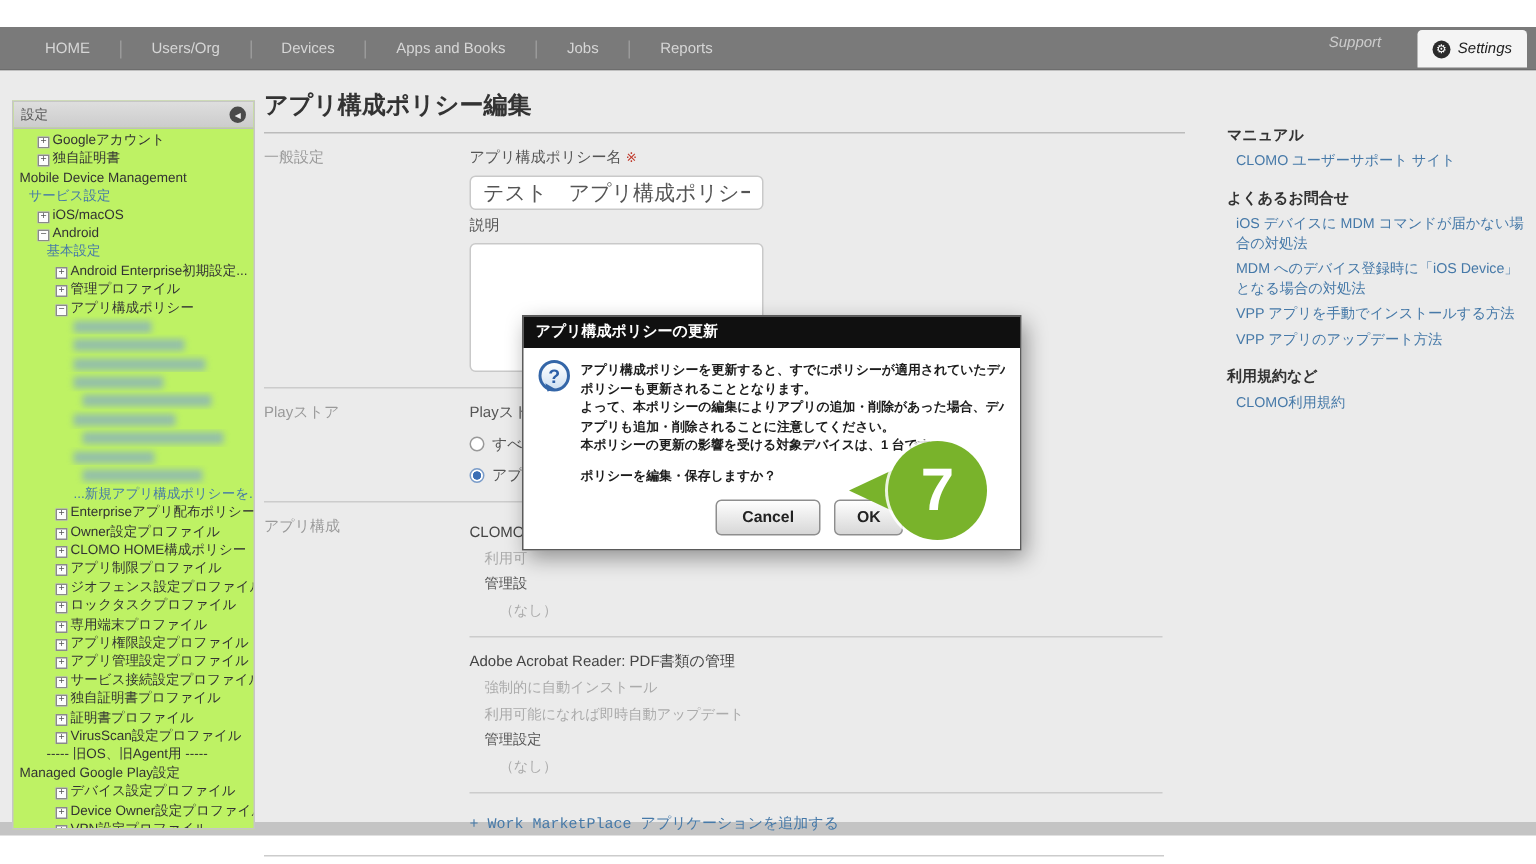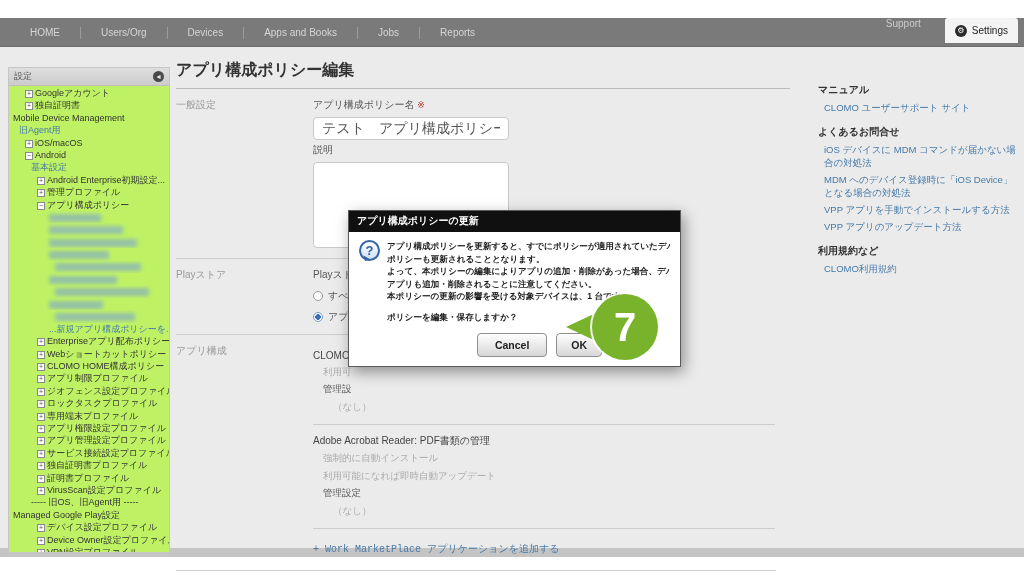--- a/index.html
+++ b/index.html
@@ -4,21 +4,21 @@
 <style>
   * { box-sizing: border-box; margin: 0; padding: 0; }
   body { background:#fff; font-family:"Liberation Sans","DejaVu Sans",sans-serif; }
   .stage { position:relative; width:1024px; height:576px; background:#fff; overflow:hidden; }
 
   
   .navbar { position:absolute; left:0; top:18px; width:1024px; height:29px; background:#7a7a7a; border-bottom:1px solid #6d6d6d;padding-left:40px; }
   .nav-items { position:absolute; left:10px; top:0; height:29px; display:flex; align-items:center; }
   .nav-item { color:#d6d6d6; font-size:10px; padding:0 20px; cursor:default; white-space:nowrap; }
   .nav-sep { width:1px; height:12px; background:#9a9a9a; }
-  .nav-right { position:absolute; right:6px; top:0; height:29px; display:flex; align-items:flex-start; }
+  .nav-right { position:absolute; right:6px; top:0; height:29px; display:flex; align-items:center;font-style:italic; }
   .support { color:#cccccc; font-size:10px; margin:0 24px 9px 0; }
   .settings-tab { background:#f4f4f4; border-radius:3px 3px 0 0; height:25px; padding:0 10px; display:flex; align-items:center; gap:5px; font-size:10px; color:#222; }
   .gear { width:12px; height:12px; border-radius:50%; background:#2b2b2b; color:#fff; font-size:8px; line-height:12px; text-align:center; }
 
   
   .page { position:absolute; left:0; top:47px; width:1024px; height:501px; background:#ebebeb; }
   .bottom-band { position:absolute; left:0; top:548px; width:1024px; height:9px; background:#c4c4c4; }
 
   
   .sidebar { position:absolute; left:8px; top:67px; width:162px; height:486px; background:#bef264; border:1px solid #c6c6c6; overflow:hidden; }
@@ -113,39 +113,39 @@
 
   <div class="sidebar">
     <div class="sidebar-header">
       <span>設定</span>
       <span class="collapse-btn">◂</span>
     </div>
     <div class="tree">
         <div class="tree-row" style="padding-left: 16px;"><span class="tree-icon">+</span><span>Googleアカウント</span></div>
         <div class="tree-row" style="padding-left: 16px;"><span class="tree-icon">+</span><span>独自証明書</span></div>
         <div class="tree-row" style="padding-left: 4px;"><span>Mobile Device Management</span></div>
-        <div class="tree-row" style="padding-left: 10px;"><span class="tree-link">旧Agent用</span></div>
+        <div class="tree-row" style="padding-left: 10px;"><span class="tree-link">サービス設定</span></div>
         <div class="tree-row" style="padding-left: 16px;"><span class="tree-icon">+</span><span>iOS/macOS</span></div>
         <div class="tree-row" style="padding-left: 16px;"><span class="tree-icon">−</span><span>Android</span></div>
         <div class="tree-row" style="padding-left: 22px;"><span class="tree-link">基本設定</span></div>
         <div class="tree-row" style="padding-left: 28px;"><span class="tree-icon">+</span><span>Android Enterprise初期設定...</span></div>
         <div class="tree-row" style="padding-left: 28px;"><span class="tree-icon">+</span><span>管理プロファイル</span></div>
         <div class="tree-row" style="padding-left: 28px;"><span class="tree-icon">−</span><span>アプリ構成ポリシー</span></div>
         <div class="tree-row" style="padding-left: 40px;"><span class="blur-bar" style="width: 52px;"></span></div>
         <div class="tree-row" style="padding-left: 40px;"><span class="blur-bar" style="width: 74px;"></span></div>
         <div class="tree-row" style="padding-left: 40px;"><span class="blur-bar" style="width: 88px;"></span></div>
         <div class="tree-row" style="padding-left: 40px;"><span class="blur-bar" style="width: 60px;"></span></div>
         <div class="tree-row" style="padding-left: 46px;"><span class="blur-bar" style="width: 86px;"></span></div>
         <div class="tree-row" style="padding-left: 40px;"><span class="blur-bar" style="width: 68px;"></span></div>
         <div class="tree-row" style="padding-left: 46px;"><span class="blur-bar" style="width: 94px;"></span></div>
         <div class="tree-row" style="padding-left: 40px;"><span class="blur-bar" style="width: 54px;"></span></div>
         <div class="tree-row" style="padding-left: 46px;"><span class="blur-bar" style="width: 80px;"></span></div>
         <div class="tree-row" style="padding-left: 40px;"><span class="tree-link">...新規アプリ構成ポリシーを...</span></div>
         <div class="tree-row" style="padding-left: 28px;"><span class="tree-icon">+</span><span>Enterpriseアプリ配布ポリシー</span></div>
-        <div class="tree-row" style="padding-left: 28px;"><span class="tree-icon">+</span><span>Webショートカットポリシー</span></div>
+        <div class="tree-row" style="padding-left: 28px;"><span class="tree-icon">+</span><span>Owner設定プロファイル</span></div>
         <div class="tree-row" style="padding-left: 28px;"><span class="tree-icon">+</span><span>CLOMO HOME構成ポリシー</span></div>
         <div class="tree-row" style="padding-left: 28px;"><span class="tree-icon">+</span><span>アプリ制限プロファイル</span></div>
         <div class="tree-row" style="padding-left: 28px;"><span class="tree-icon">+</span><span>ジオフェンス設定プロファイル</span></div>
         <div class="tree-row" style="padding-left: 28px;"><span class="tree-icon">+</span><span>ロックタスクプロファイル</span></div>
         <div class="tree-row" style="padding-left: 28px;"><span class="tree-icon">+</span><span>専用端末プロファイル</span></div>
         <div class="tree-row" style="padding-left: 28px;"><span class="tree-icon">+</span><span>アプリ権限設定プロファイル</span></div>
         <div class="tree-row" style="padding-left: 28px;"><span class="tree-icon">+</span><span>アプリ管理設定プロファイル</span></div>
         <div class="tree-row" style="padding-left: 28px;"><span class="tree-icon">+</span><span>サービス接続設定プロファイル</span></div>
         <div class="tree-row" style="padding-left: 28px;"><span class="tree-icon">+</span><span>独自証明書プロファイル</span></div>
         <div class="tree-row" style="padding-left: 28px;"><span class="tree-icon">+</span><span>証明書プロファイル</span></div>

